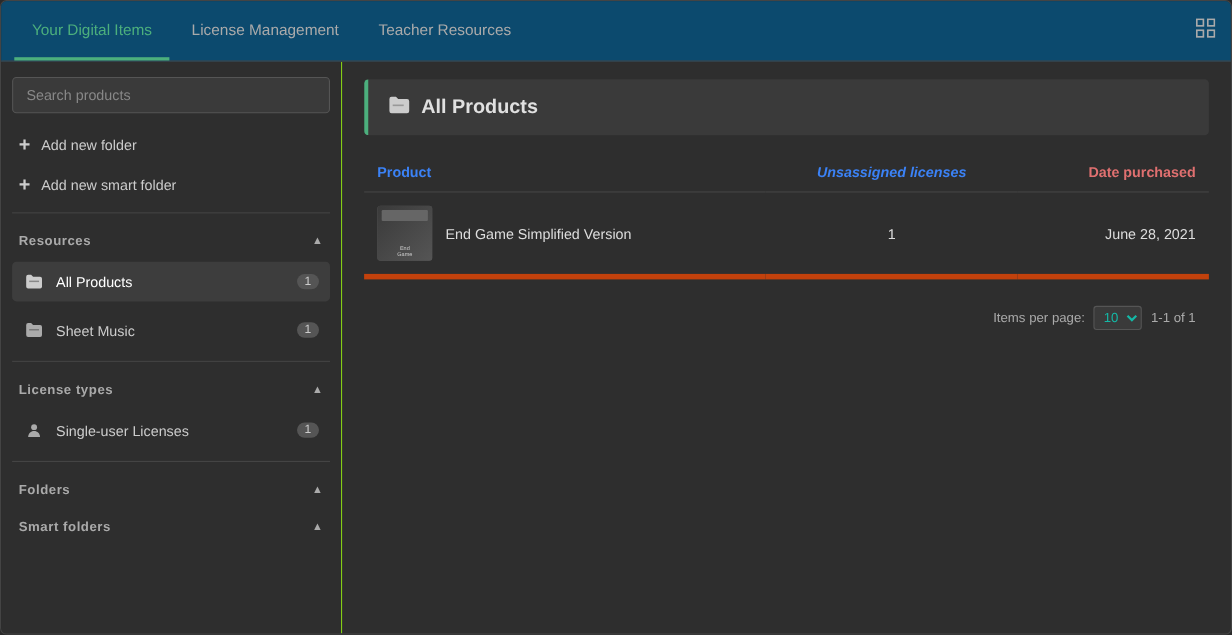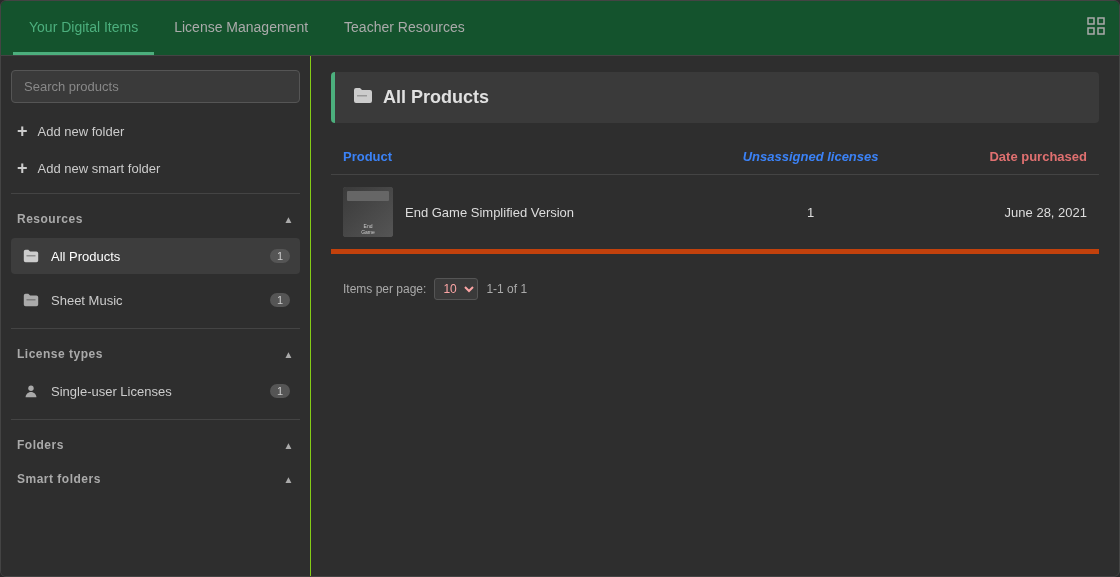--- a/index.html
+++ b/index.html
@@ -18,21 +18,21 @@
       border: 1px solid #444;
       border-radius: 6px;
       overflow: hidden;
       display: flex;
       flex-direction: column;
     }
     
     .header-tabs {
       display: flex;
       align-items: flex-end;
-      background: #14532d;
+      background: #0c4a6e;
       border-bottom: 1px solid #444;
       padding: 0 12px;
       height: 55px;
       flex-shrink: 0;
       position: relative;
     }
     .tab {
       padding: 10px 16px;
       cursor: pointer;
       font-size: 14px;
@@ -246,29 +246,30 @@
       text-align: center;
       padding: 2px;
       z-index: 1;
     }
     .td-center { text-align: center; }
     .td-right { text-align: right; }
     
     .pagination-bar {
       display: flex;
       align-items: center;
+      justify-content: flex-end;
       gap: 8px;
       padding: 8px 12px;
       font-size: 12px;
       color: #aaa;
     }
     .per-page-select {
       background: #3a3a3a;
       border: 1px solid #555;
-      color: #fca5a5;
+      color: #14b8a6;
       font-size: 12px;
       padding: 2px 4px;
       border-radius: 3px;
       cursor: pointer;
     }
     .divider {
       height: 1px;
       background: #444;
       margin: 2px 0;
     }

